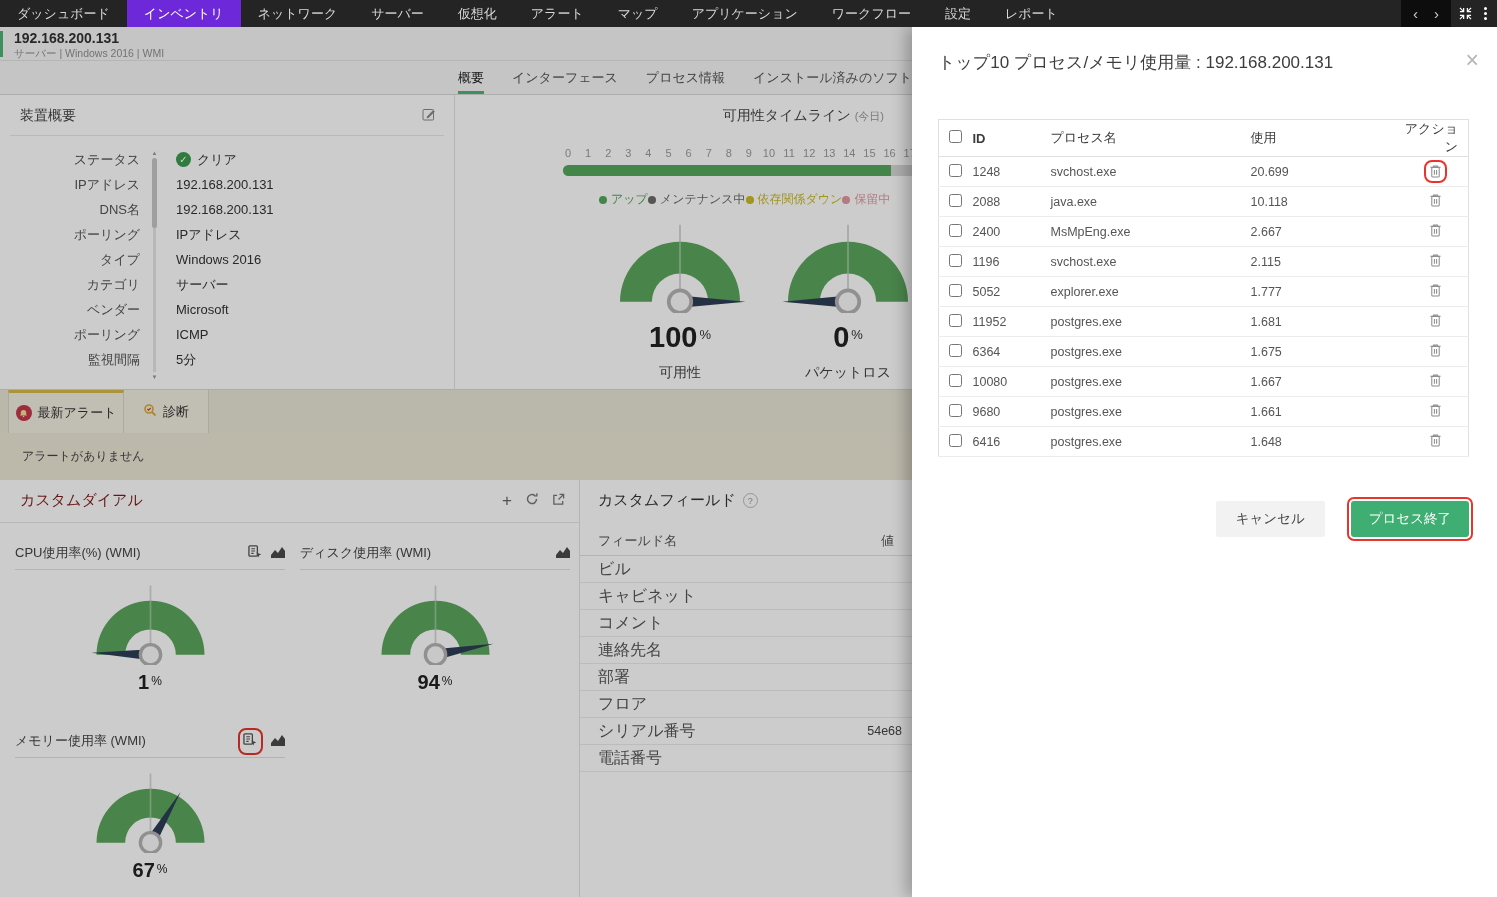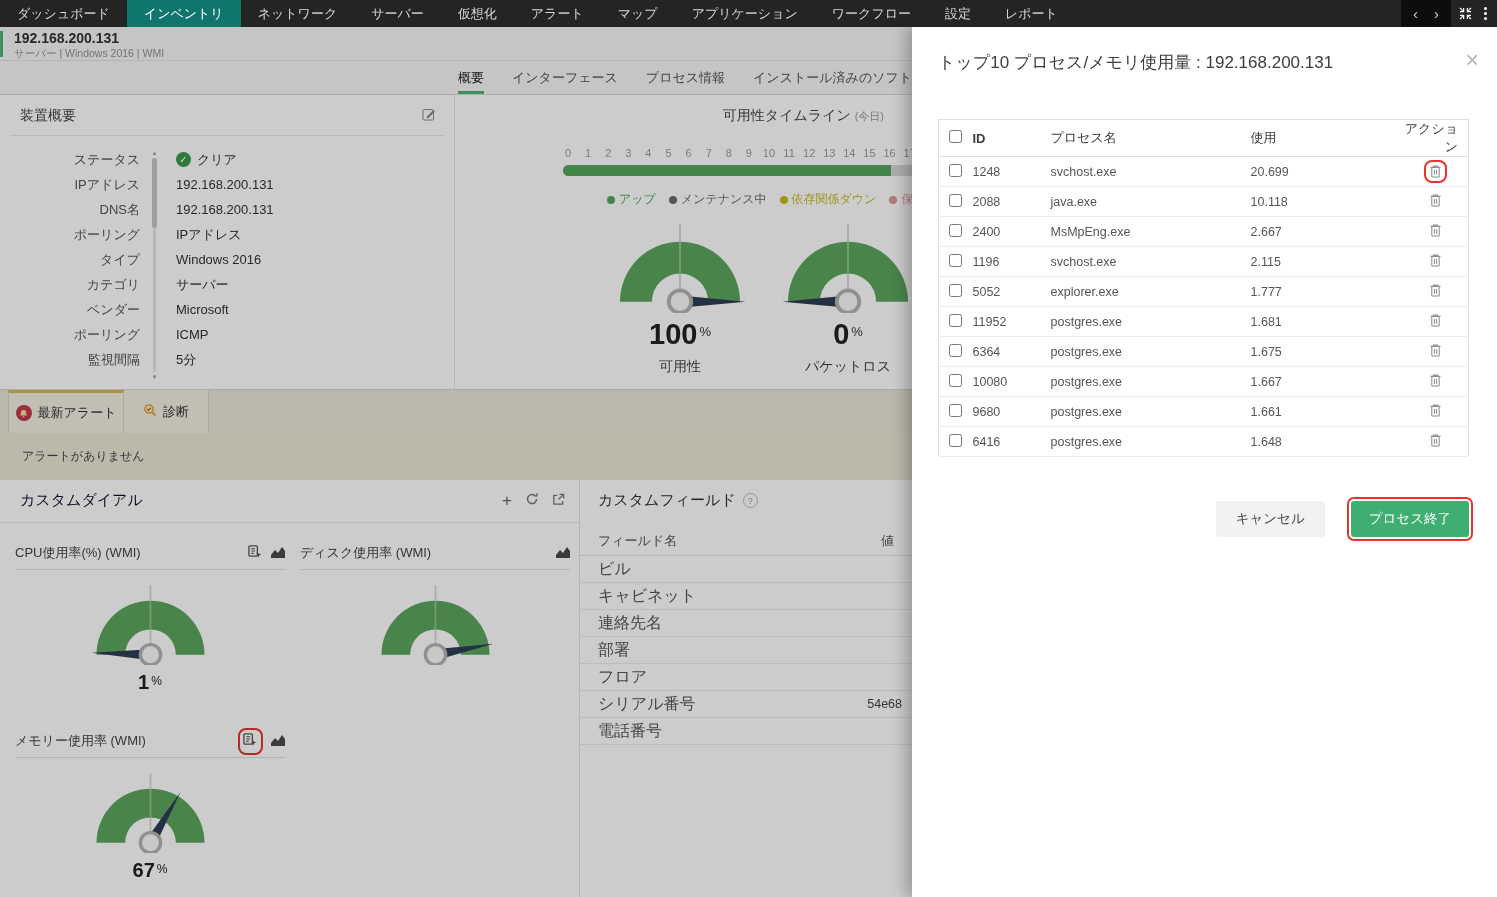--- a/index.html
+++ b/index.html
@@ -3,21 +3,21 @@
 <meta charset="utf-8">
 <style>
   * { margin:0; padding:0; box-sizing:border-box; }
   body { width:1497px; height:897px; position:relative; overflow:hidden;
          background:#efefef; font-family:"Liberation Sans","DejaVu Sans",sans-serif; }
 
   
   .topnav { position:absolute; left:0; top:0; width:1497px; height:27px; background:#242424;
             display:flex; align-items:stretch; z-index:70; }
   .nav-item { color:#d9d9d9; font-size:13px; padding:0 17px; display:flex; align-items:center; cursor:pointer; }
-  .nav-item.active { background:#0f766e; color:#fff; }
+  .nav-item.active { background:#6d28d9; color:#fff; }
   .nav-right { margin-left:auto; display:flex; align-items:center; }
   .nav-arrows { background:#0d0d0d; height:27px; display:flex; align-items:center; padding:0 4px; }
   .nav-arrow { color:#cfcfcf; font-size:15px; padding:0 8px; cursor:pointer; }
   .nav-ico { padding:0 8px; display:flex; align-items:center; cursor:pointer; }
   .kebab { display:flex; flex-direction:column; gap:2px; padding:0 10px 0 4px; cursor:pointer; }
   .kebab i { width:3px; height:3px; border-radius:50%; background:#fff; }
 
   
   .dev-header { position:absolute; left:0; top:27px; width:912px; height:34px; background:#f7f7f7;
                 border-bottom:1px solid #e3e3e3; }
@@ -49,45 +49,45 @@
   .ds-arr { position:absolute; left:0; width:9px; font-size:6px; color:#9a9a9a; text-align:center; }
 
   .panel-avail { position:absolute; left:455px; top:95px; width:457px; height:295px; background:#fff;
                  border-bottom:1px solid #d8d8d8; overflow:hidden; }
   .av-title { position:absolute; right:28px; top:12px; font-size:14px; color:#444; }
   .av-note { font-size:11px; color:#999; }
   .av-hours { position:absolute; left:103px; top:52px; display:flex; }
   .av-hours span { width:20.1px; text-align:center; font-size:11px; color:#9a9a9a; }
   .av-bar { position:absolute; left:108px; top:70px; width:482px; height:11px; background:#d9d9d9; border-radius:6px; }
   .av-bar-up { height:11px; background:#55a85c; border-radius:6px 0 0 6px; }
-  .av-legend { position:absolute; left:152px; top:96px; display:flex; gap:13px; white-space:nowrap; }
+  .av-legend { position:absolute; left:144px; top:96px; display:flex; white-space:nowrap; }
   .leg-item { display:flex; align-items:center; gap:4px; font-size:12px; }
   .leg-dot { width:8px; height:8px; border-radius:50%; }
 
   .gauge-block { position:absolute; width:150px; text-align:center; }
-  .g-value { font-size:29px; font-weight:700; color:#222; line-height:30px; }
+  .g-value { font-size:29px; font-weight:700; color:#222; line-height:36px; }
   .g-unit { font-size:13px; font-weight:400; color:#333; vertical-align:8px; margin-left:2px; }
   .g-caption { font-size:14px; color:#444; margin-top:9px; }
 
   
   .alert-strip { position:absolute; left:0; top:390px; width:912px; height:90px; background:#e9e5d6; }
   .al-tabs { position:absolute; left:0; top:0; width:912px; height:43px; }
   .al-tab { position:absolute; top:0; height:43px; background:#f2eee1; display:flex; align-items:center;
             justify-content:center; gap:6px; font-size:13px; color:#333; cursor:pointer;
             border-right:1px solid #d8d4c5; }
   .al-tab.active { border-top:3px solid #d8ba4a; border-left:1px solid #d8d4c5; }
   .bell-badge { width:16px; height:16px; border-radius:50%; background:#c5374b; display:inline-flex;
                 align-items:center; justify-content:center; }
   .al-body { position:absolute; left:0; top:43px; width:912px; height:47px; background:#ebe6d5;
              display:flex; align-items:center; padding-left:22px; font-size:12px; color:#444; }
 
   
   .panel-dials { position:absolute; left:0; top:480px; width:580px; height:417px; background:#fff;
                  border-right:1px solid #e3e3e3; }
-  .cd-title { position:absolute; left:20px; top:11px; font-size:15px; color:#0f172a; }
+  .cd-title { position:absolute; left:20px; top:11px; font-size:15px; color:#7f1d1d; }
   .cd-icons { position:absolute; right:14px; top:12px; display:flex; gap:13px; align-items:center; }
   .cd-icons .plus { font-size:17px; color:#666; line-height:16px; cursor:pointer; }
   .cd-sep { position:absolute; left:0; right:0; top:42px; border-bottom:1px solid #e8e8e8; }
   .dial-card { position:absolute; width:270px; }
   .dc-head { display:flex; align-items:center; height:26px; }
   .dc-label { font-size:13px; color:#444; flex:1; }
   .dc-icons { display:flex; align-items:center; gap:8px; }
   .dc-sep { border-bottom:1px solid #e0e0e0; margin-top:3px; }
   .dial-card svg.gauge { display:block; margin:12px auto 0; }
   .dc-value { text-align:center; font-size:20px; font-weight:700; color:#222; margin-top:6px; }
@@ -403,20 +403,21 @@
     <div class="dc-sep"></div>
     <svg class="gauge" viewBox="0 0 160 98" width="135" height="83">
       <line x1="80" y1="4" x2="80" y2="84" stroke="#d6d6d6" stroke-width="2"></line>
       <path d="M16,86 A64,64 0 0 1 144,86 L110,86 A30,30 0 0 0 50,86 Z" fill="#5ca55e"></path>
       <line x1="80" y1="22" x2="80" y2="56" stroke="rgba(255,255,255,0.35)" stroke-width="2"></line>
       <g transform="rotate(-10.799999999999983 80 86)">
           <polygon points="80,79.5 80,92.5 150,86" fill="#2e3e55"></polygon>
         </g>
       <circle cx="80" cy="86" r="12" fill="#fbfbfb" stroke="#b5b5b5" stroke-width="4"></circle>
     </svg>
+    <div class="dc-value"><span>94</span><span class="dc-unit">%</span></div>
   </div>
 
   <div class="dial-card" style="left:15px; top:248px;">
     <div class="dc-head">
       <div class="dc-label">メモリー使用率 (WMI)</div>
       <div class="dc-icons">
         <span class="ring">
           <span>
             <svg viewBox="0 0 16 16" width="15" height="15">
                 <rect x="1" y="2" width="9" height="11" rx="1" fill="none" stroke="#555" stroke-width="1.4"></rect>
@@ -458,20 +459,24 @@
   <div class="cf-rows">
     <div class="cf-row">
         <span class="n">ビル</span>
         <span class="v"></span>
       </div>
     <div class="cf-row">
         <span class="n">キャビネット</span>
         <span class="v"></span>
       </div>
     <div class="cf-row">
+        <span class="n">コメント</span>
+        <span class="v"></span>
+      </div>
+    <div class="cf-row">
         <span class="n">連絡先名</span>
         <span class="v"></span>
       </div>
     <div class="cf-row">
         <span class="n">部署</span>
         <span class="v"></span>
       </div>
     <div class="cf-row">
         <span class="n">フロア</span>
         <span class="v"></span>

